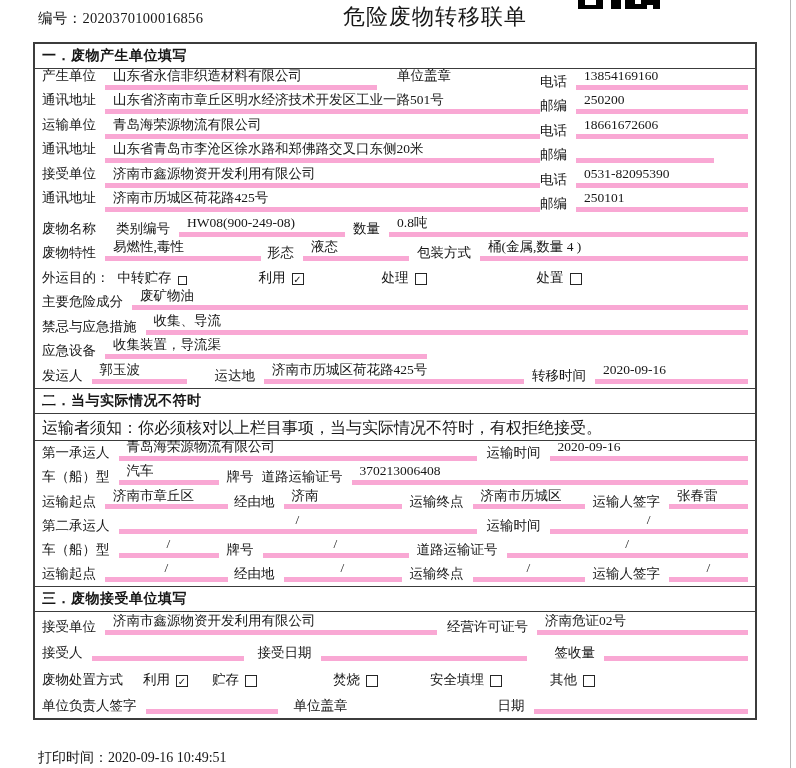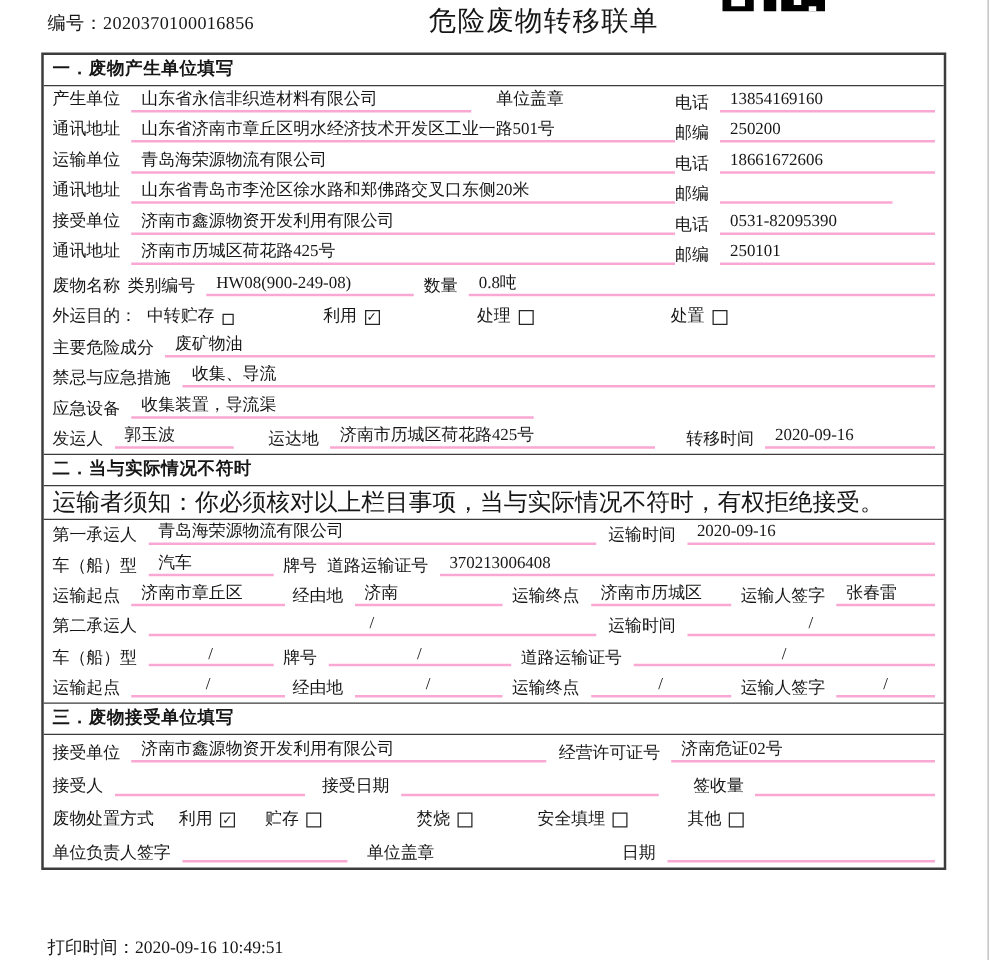--- a/index.html
+++ b/index.html
@@ -19,30 +19,30 @@
 
   .scan-edge { position:absolute; right:5px; top:0; width:1px; height:768px; background:#b8b8b8; }
 
   
   .ftable { position:absolute; left:33px; top:42px; width:724px; border:2px solid #3c3c3c; background:#fff; }
 
   .sec-head { height:25px; line-height:22px; padding:1px 6px 0 7px; font-size:14px; font-weight:bold;
               border-bottom:1.5px solid #3c3c3c; letter-spacing:0.5px; }
   .sec-head.mid { border-top:1.5px solid #3c3c3c; height:26px; }
 
-  .notice { height:27px; line-height:23px; padding:2px 6px 0 7px; font-size:19px;
+  .notice { height:27px; line-height:23px; padding:2px 6px 0 7px; font-size:16px;
             border-bottom:1.5px solid #3c3c3c; }
 
   .row { display:flex; align-items:flex-end; padding:0 7px 4px 7px; font-size:13.5px; }
   .h1 { height:24.5px; }  
   .h2 { height:24.3px; }  
   .h3 { height:26.5px; }  
 
   .lbl { white-space:nowrap; line-height:1.1; }
-  .u { border-bottom:2px solid #f9a8d4; margin-left:9px; padding:0 2px 1px 8px;
+  .u { border-bottom:5px solid #f9a8d4; margin-left:9px; padding:0 2px 1px 8px;
        white-space:nowrap; line-height:1.1; overflow:hidden; }
   .u:empty::after { content:"\00a0"; }
   .u.c { text-align:center; padding-left:2px; }
   .fill { flex:1 1 auto; }
 
   .lpart { width:498px; display:flex; }
   .rpart { flex:1; display:flex; align-items:flex-end; }
 
   .opt { display:inline-flex; align-items:flex-end; }
   .box { display:inline-block; width:12px; height:12px; border:1px solid #262626;
@@ -139,26 +139,34 @@
         <span class="u fill">济南市历城区荷花路425号</span>
       </div>
       <div class="rpart">
         <span class="lbl">邮编</span>
         <span class="u fill">250101</span>
       </div>
     </div>
 
     <div class="row h1">
       <span class="lbl">废物名称</span>
-      <span class="lbl" style="margin-left:6px">类别编号</span>
+      <span class="lbl" style="margin-left:20px">类别编号</span>
       <span class="u" style="width:166px">HW08(900-249-08)</span>
       <span class="lbl" style="margin-left:8px">数量</span>
       <span class="u fill">0.8吨</span>
     </div>
 
+    <div class="row h1">
+      <span class="lbl">废物特性</span>
+      <span class="u" style="width:156px">易燃性,毒性</span>
+      <span class="lbl" style="margin-left:6px">形态</span>
+      <span class="u" style="width:106px">液态</span>
+      <span class="lbl" style="margin-left:8px">包装方式</span>
+      <span class="u fill">桶(金属,数量 4 )</span>
+    </div>
 
     <div class="row h1">
       <span class="lbl">外运目的：</span>
       <span class="opt" style="margin-left:8px">
         <span class="lbl">中转贮存</span>
         <span class="box small"></span>
       </span>
       <span class="opt" style="margin-left:72px">
         <span class="lbl">利用</span>
         <span class="box">✓</span>
@@ -186,21 +194,21 @@
     <div class="row h1">
       <span class="lbl">应急设备</span>
       <span class="u" style="width:322px">收集装置，导流渠</span>
     </div>
 
     <div class="row h1">
       <span class="lbl">发运人</span>
       <span class="u" style="width:95px">郭玉波</span>
       <span class="lbl" style="margin-left:28px">运达地</span>
       <span class="u" style="width:260px">济南市历城区荷花路425号</span>
-      <span class="lbl" style="margin-left:25px">转移时间</span>
+      <span class="lbl" style="margin-left:8px">转移时间</span>
       <span class="u fill">2020-09-16</span>
     </div>
 
     <div class="sec-head mid">二．当与实际情况不符时</div>
     <div class="notice">运输者须知：你必须核对以上栏目事项，当与实际情况不符时，有权拒绝接受。</div>
 
     <div class="row h2">
       <span class="lbl">第一承运人</span>
       <span class="u" style="width:358px">青岛海荣源物流有限公司</span>
       <span class="lbl" style="margin-left:10px">运输时间</span>

